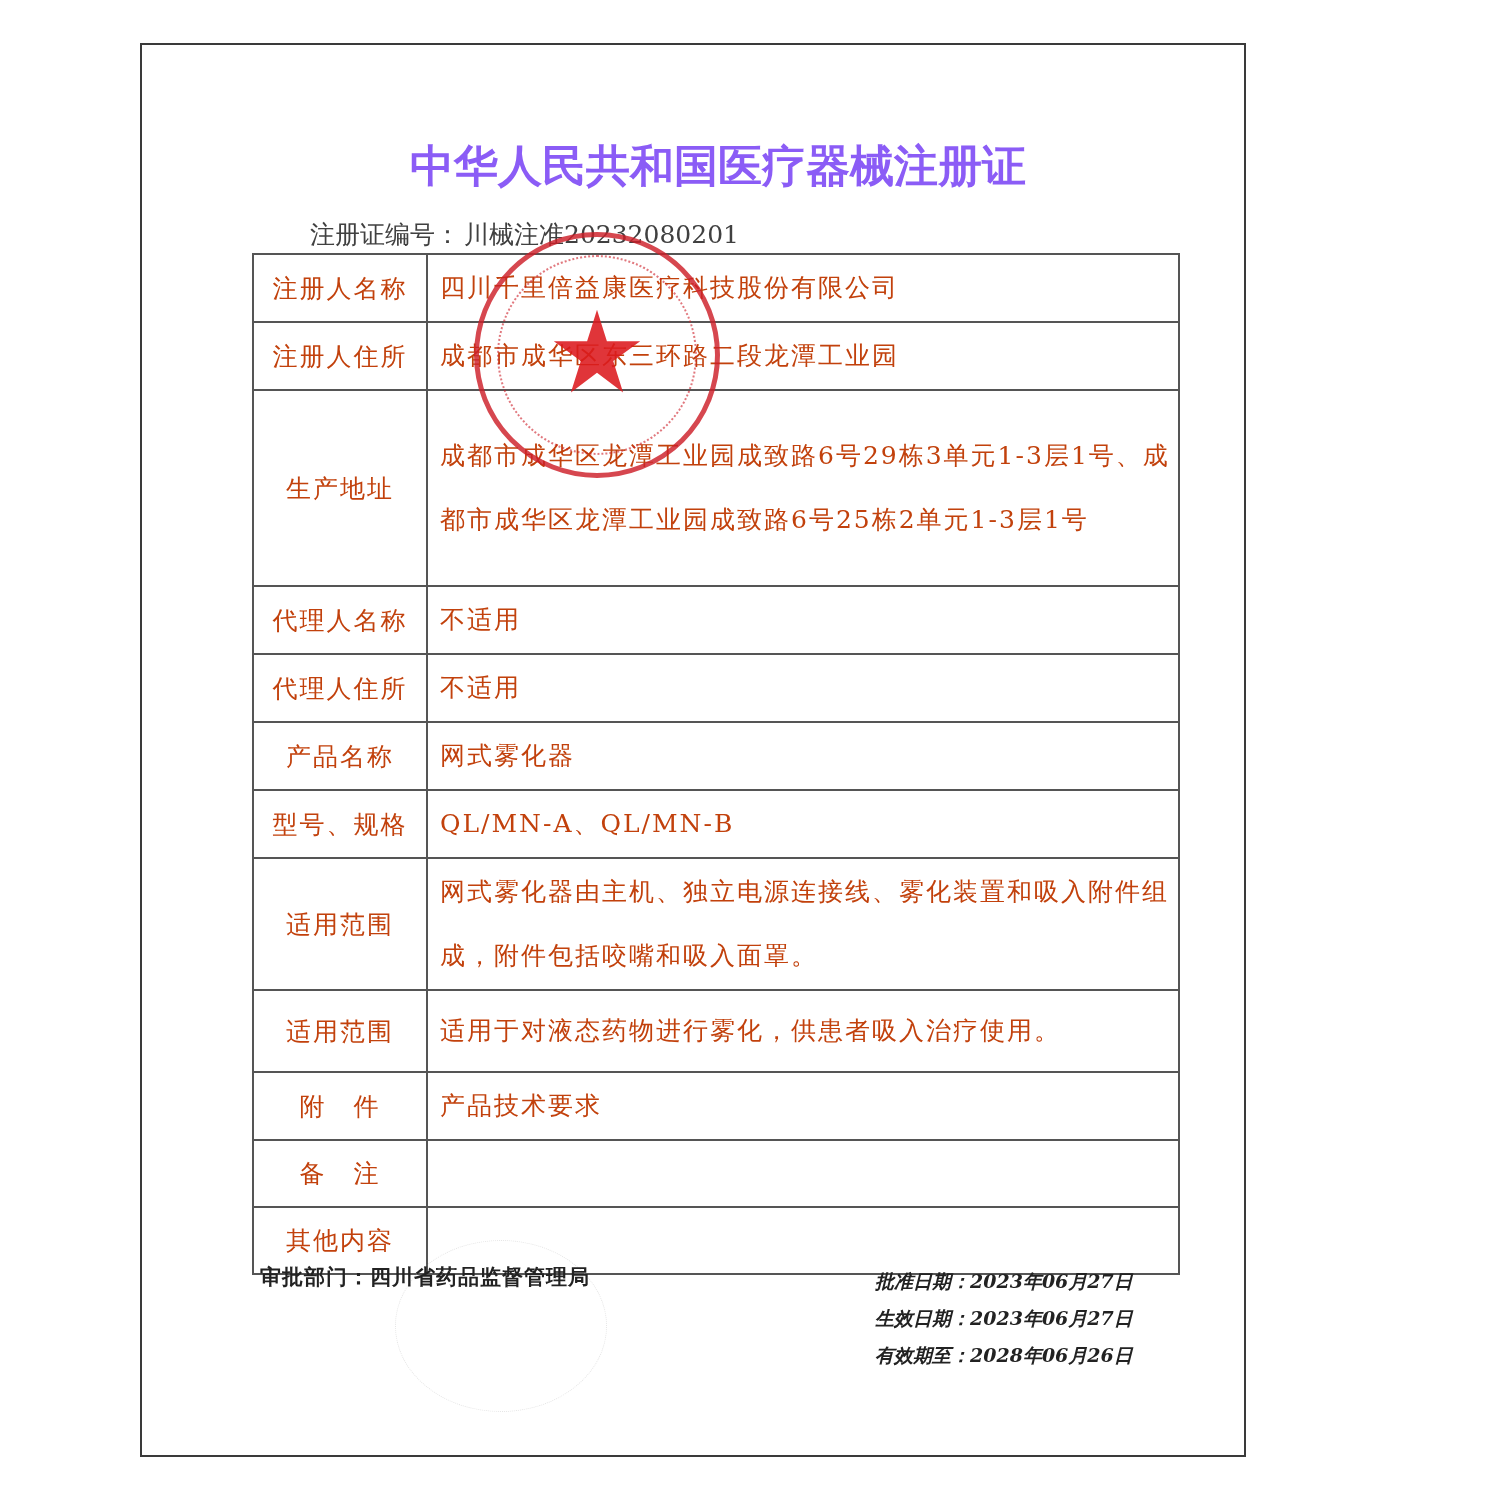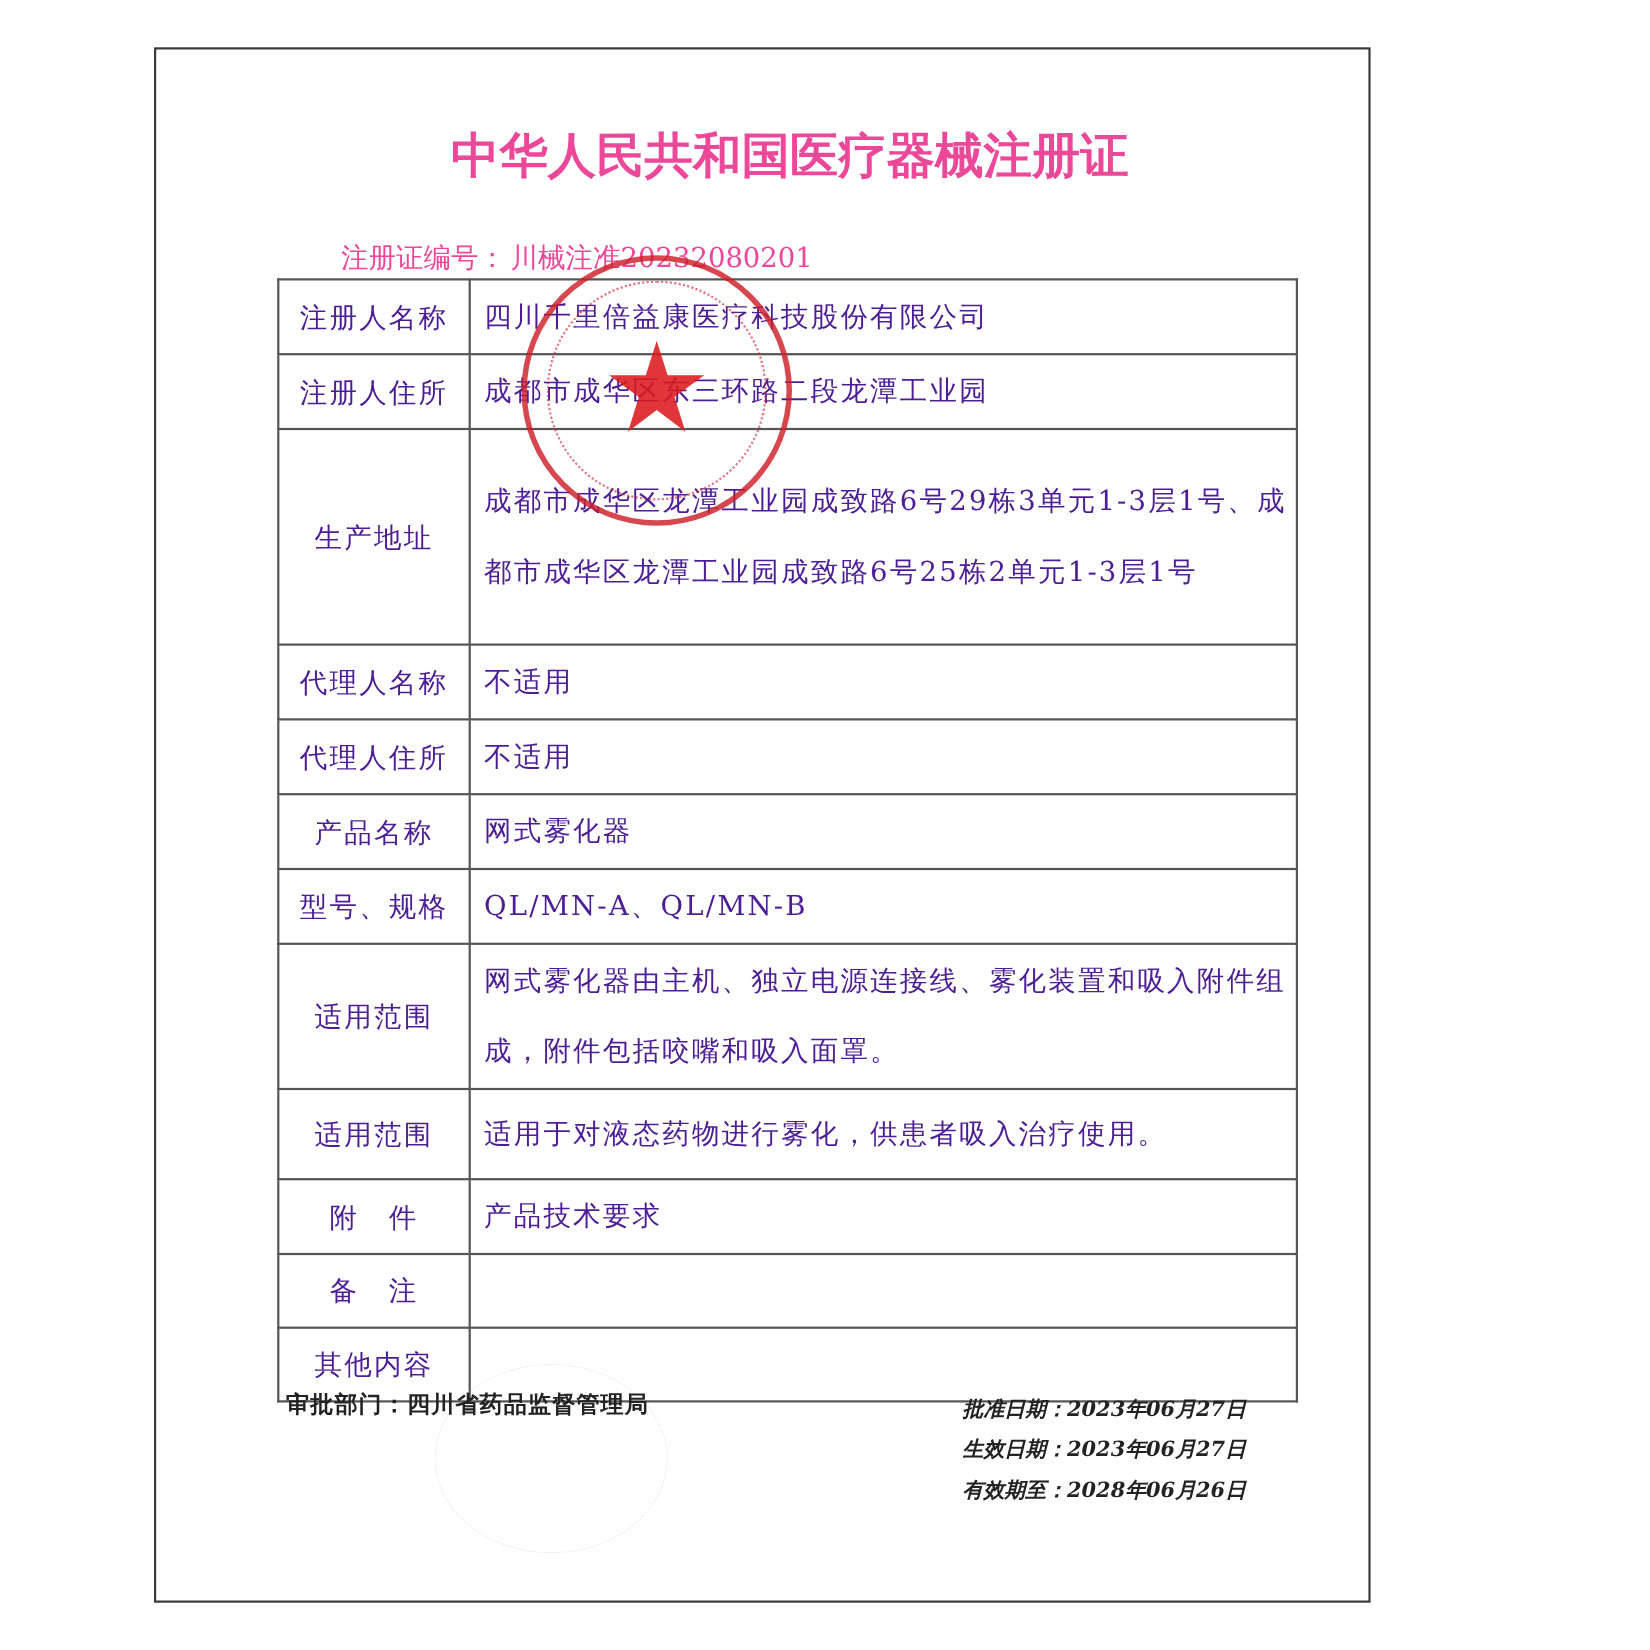--- a/index.html
+++ b/index.html
@@ -1,27 +1,27 @@
 <!DOCTYPE html>
 <html><head>
   <meta charset="utf-8">
   <style>
     html, body { margin: 0; padding: 0; background: #ffffff; }
     body { width: 1500px; height: 1500px; position: relative; overflow: hidden;
            font-family: "DejaVu Serif", "Liberation Serif", serif; color: #1a1a1a; }
     .frame { position: absolute; left: 140px; top: 43px; width: 1106px; height: 1414px;
              border: 2px solid #3a3a3a; box-sizing: border-box; background: #fff; }
-    .title { position: absolute; left: 0; top: 112px; width: 1436px; text-align: center;
+    .title { position: absolute; left: 0; top: 137px; width: 1436px; text-align: center;
              font-family: "DejaVu Sans", "Liberation Sans", sans-serif; font-weight: bold;
-             font-size: 44px; letter-spacing: 0px; color: #ec4899; }
-    .reg-no { position: absolute; left: 306px; top: 218px; font-size: 25px; color: #ec4899; }
+             font-size: 44px; letter-spacing: 0px; color: #8b5cf6; }
+    .reg-no { position: absolute; left: 306px; top: 218px; font-size: 25px; color: #404040; }
     .reg-no span { margin-left: 4px; }
     table.cert { position: absolute; left: 252px; top: 253px; width: 928px;
                  border-collapse: collapse; table-layout: fixed; }
-    table.cert td { border: 2px solid #555; font-size: 25px; color: #4c1d95; }
+    table.cert td { border: 2px solid #555; font-size: 25px; color: #c2410c; }
     td.lbl { width: 170px; text-align: center; letter-spacing: 2px; }
     td.val { padding-left: 12px; padding-right: 8px; letter-spacing: 2px; line-height: 64px; }
     tr.r1 td { height: 63px; }
     tr.r3 td { height: 192px; border-radius: 10px; }
     tr.r8 td { height: 126px; }
     tr.r9 td { height: 78px; }
     .footer-left { position: absolute; left: 260px; top: 1263px; font-size: 21px; font-weight: bold; color: #222; letter-spacing: 1px; }
     .dates { position: absolute; left: 875px; top: 1263px; font-size: 19px; font-weight: bold; color: #222; line-height: 37px; font-style: italic; }
     .dates div { white-space: nowrap; }
     .seal { position: absolute; left: 474px; top: 232px; width: 246px; height: 246px;

